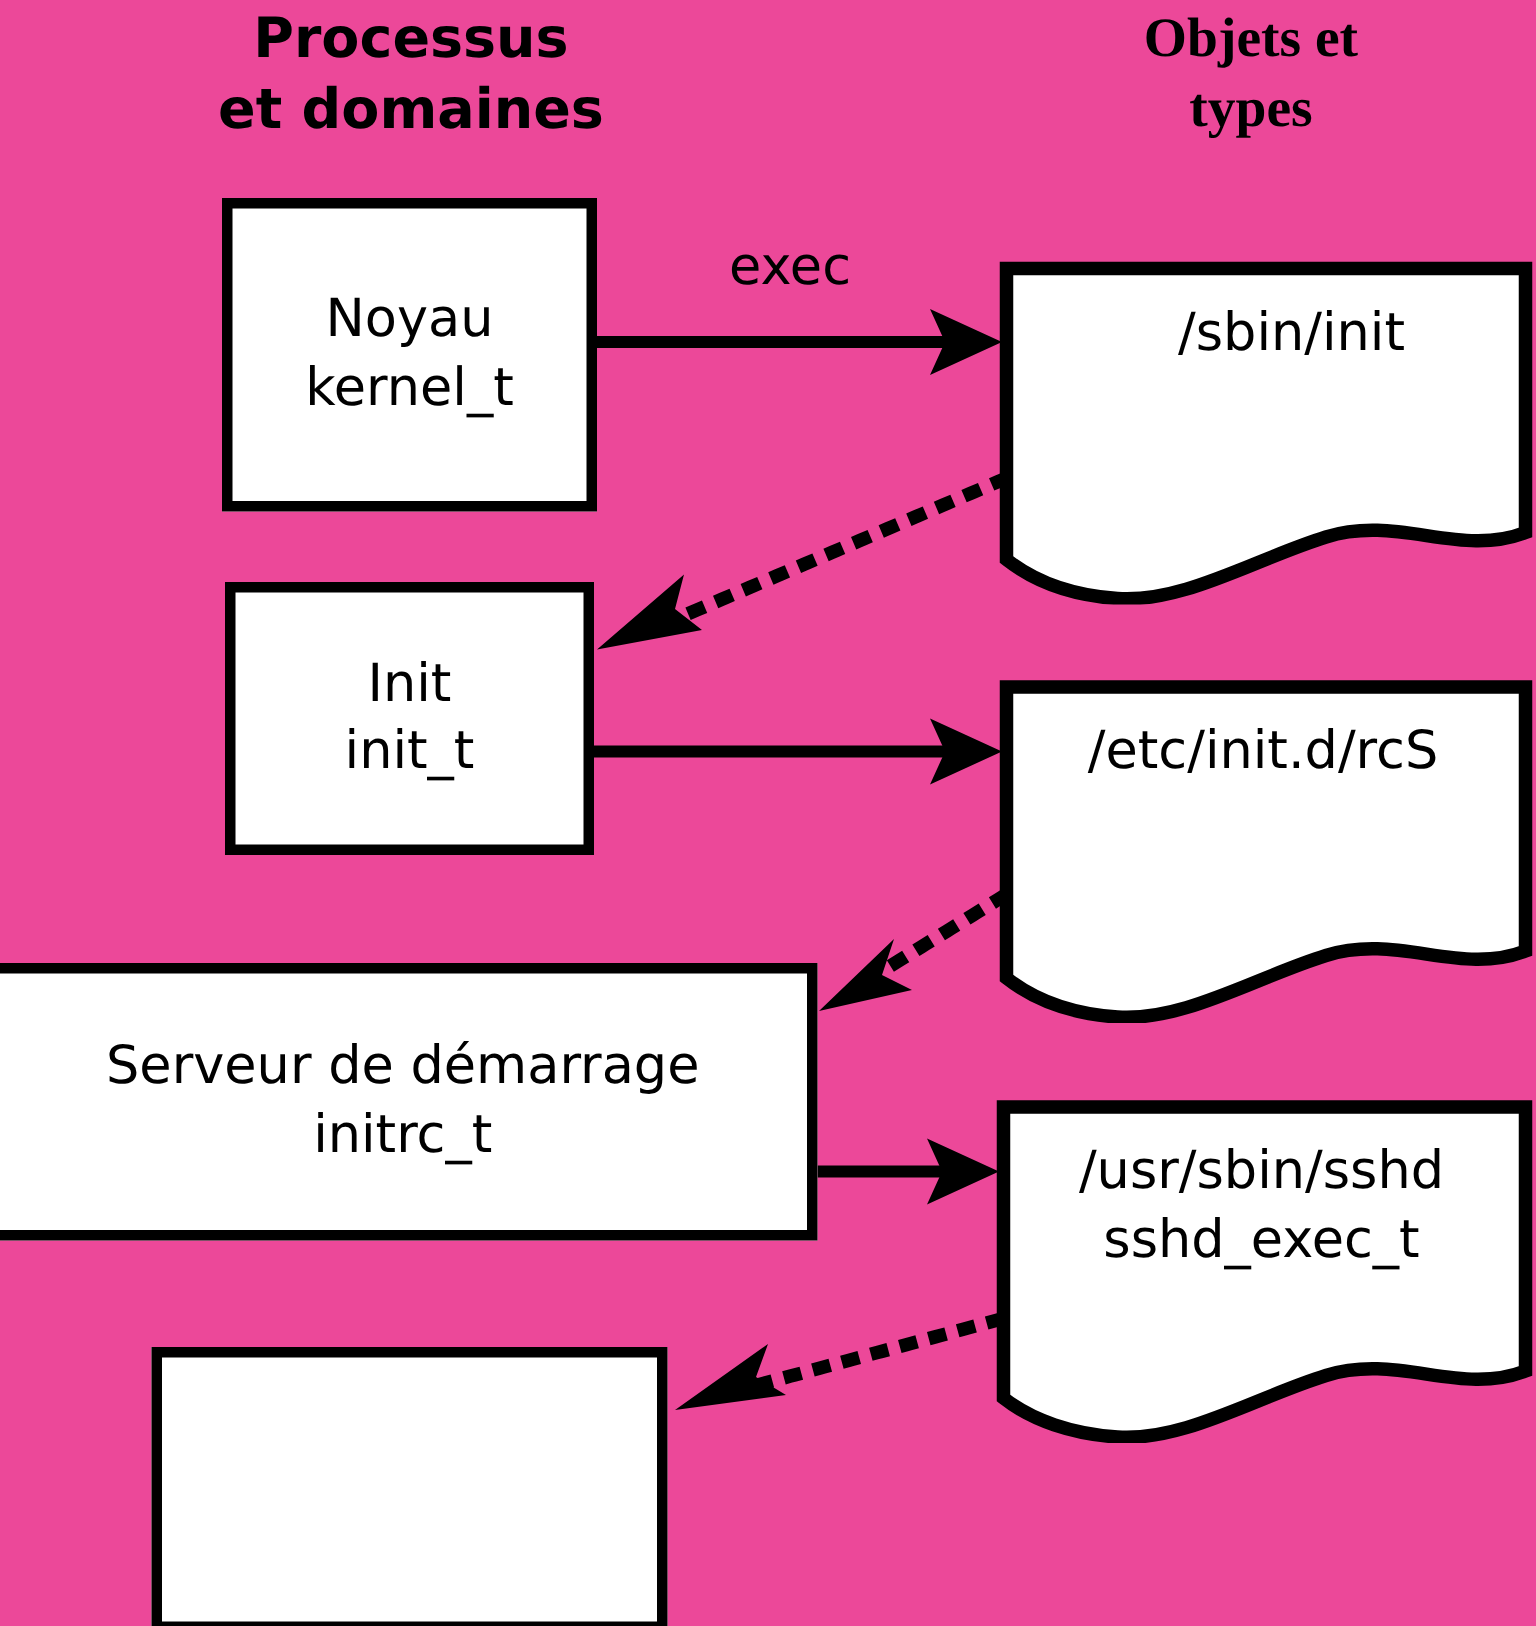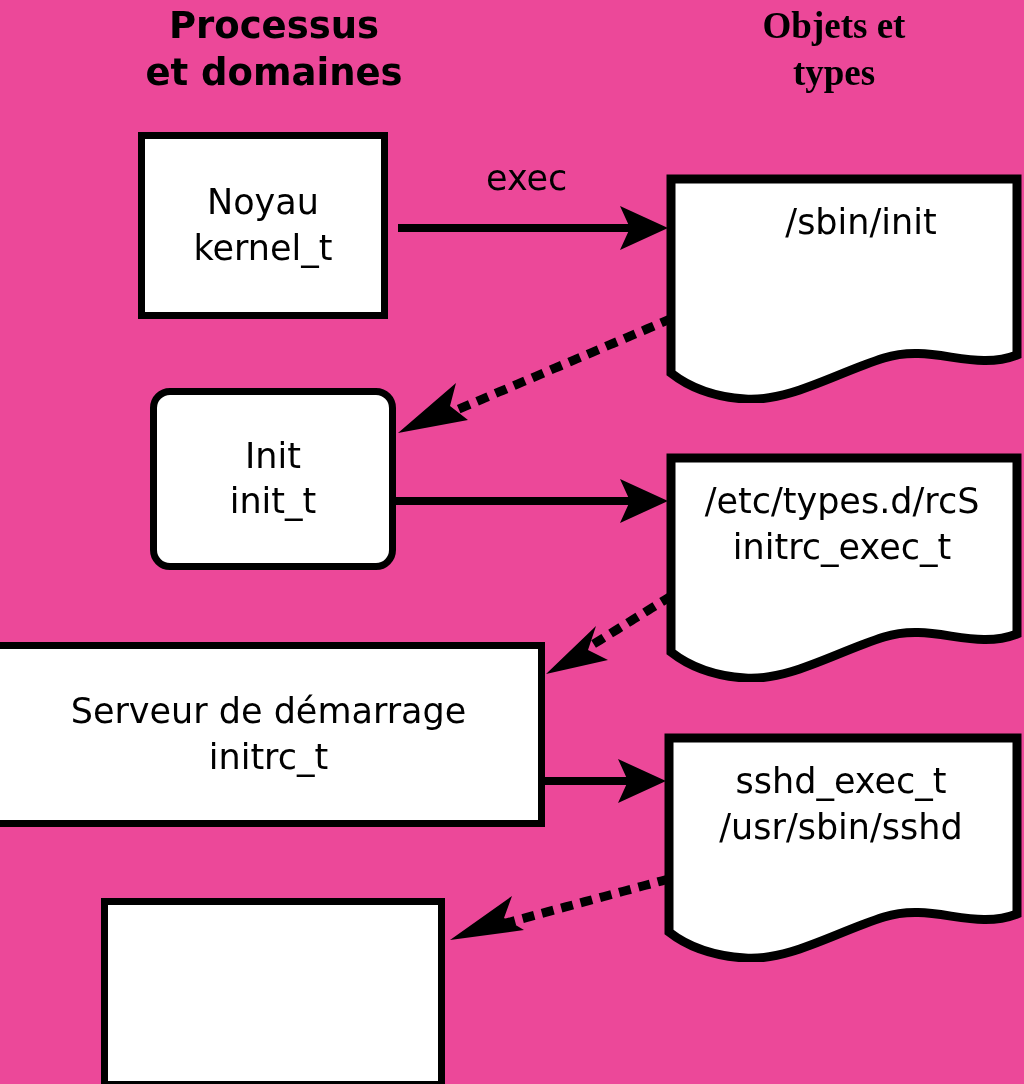--- a/index.html
+++ b/index.html
@@ -113,26 +113,26 @@
       <line x1="545" y1="781" x2="648" y2="781" stroke="#000" stroke-width="8"></line>
       <polygon points="666,781 618,759 628,781 618,803" fill="#000"></polygon>
     </g>
 
     <g>
       <line x1="665" y1="880" x2="510" y2="922" stroke="#000" stroke-width="9" stroke-dasharray="3 17" stroke-linecap="square"></line>
       <polygon points="450,940 512,896 504,918 524,930" fill="#000"></polygon>
     </g>
   </svg>
 
-  <div class="proc-box" style="left:138px; top:132px; width:250px; height:187px;">
+  <div class="proc-box" style="left:148px; top:132px; width:250px; height:209px;">
     <span class="line">Noyau</span>
     <span class="line">kernel_t</span>
   </div>
 
-  <div class="proc-box" style="left:150px; top:388px; width:246px; height:182px;border-radius:20px;">
+  <div class="proc-box" style="left:150px; top:388px; width:246px; height:182px;">
     <span class="line">Init</span>
     <span class="line">init_t</span>
   </div>
 
   <div class="proc-box" style="left:-8px; top:642px; width:553px; height:185px;">
     <span class="line">Serveur de démarrage</span>
     <span class="line">initrc_t</span>
   </div>
 
   <div class="proc-box" style="left:101px; top:898px; width:344px; height:190px;">
@@ -142,27 +142,26 @@
     <path d="M 11 11 L 357 11 L 357 187 C 313 204 272 175 224 190 C 176 205 129 234 85 231 C 55 229 30 220 11 205 Z" fill="#ffffff" stroke="#000000" stroke-width="9" stroke-linejoin="miter"></path>
   </svg>
   <div class="doc-label" style="left:667px; top:200px; width:350px;margin-left:19px;">
     <div class="line">/sbin/init</div>
   </div>
 
   <svg class="doc-shape" style="left:660px; top:447px;" width="364" height="235" viewBox="0 0 364 235">
     <path d="M 11 11 L 357 11 L 357 187 C 313 204 272 175 224 190 C 176 205 129 234 85 231 C 55 229 30 220 11 205 Z" fill="#ffffff" stroke="#000000" stroke-width="9" stroke-linejoin="miter"></path>
   </svg>
   <div class="doc-label" style="left:667px; top:479px; width:350px;">
-    <div class="line">/etc/types.d/rcS</div>
-    <div class="line">initrc_exec_t</div>
+    <div class="line">/etc/init.d/rcS</div>
   </div>
 
   <svg class="doc-shape" style="left:658px; top:727px;" width="366" height="235" viewBox="0 0 366 235">
     <path d="M 11 11 L 359 11 L 359 187 C 315 204 274 175 226 190 C 178 205 131 234 87 231 C 57 229 30 220 11 205 Z" fill="#ffffff" stroke="#000000" stroke-width="9" stroke-linejoin="miter"></path>
   </svg>
   <div class="doc-label" style="left:665px; top:759px; width:352px;">
+    <div class="line">/usr/sbin/sshd</div>
     <div class="line">sshd_exec_t</div>
-    <div class="line">/usr/sbin/sshd</div>
   </div>
 
   <div class="edge-label" style="left:486px; top:158px;">exec</div>
 
 </div>
 
 </body></html>

